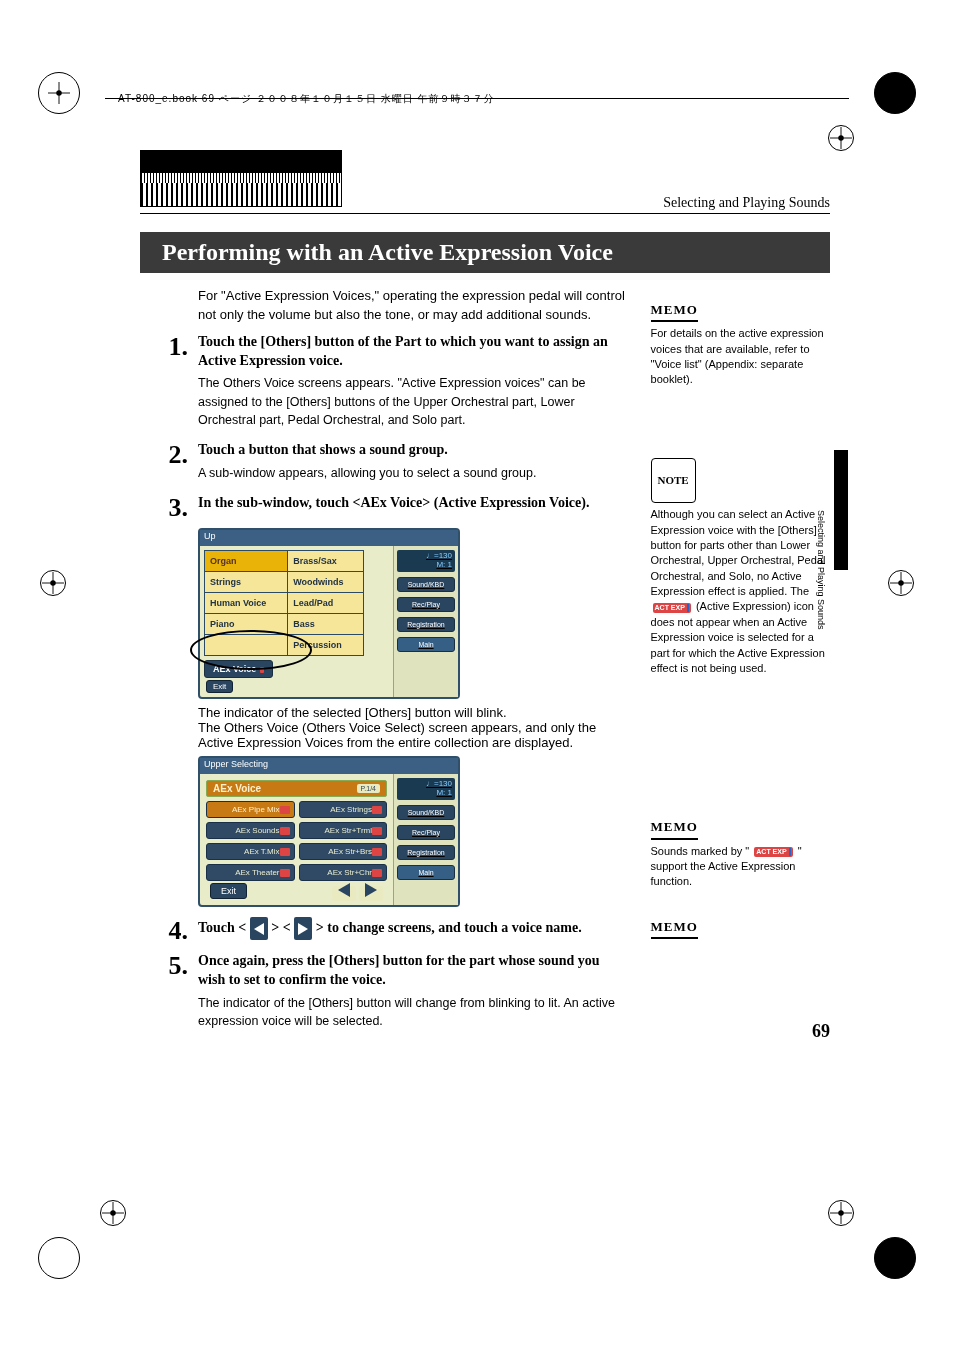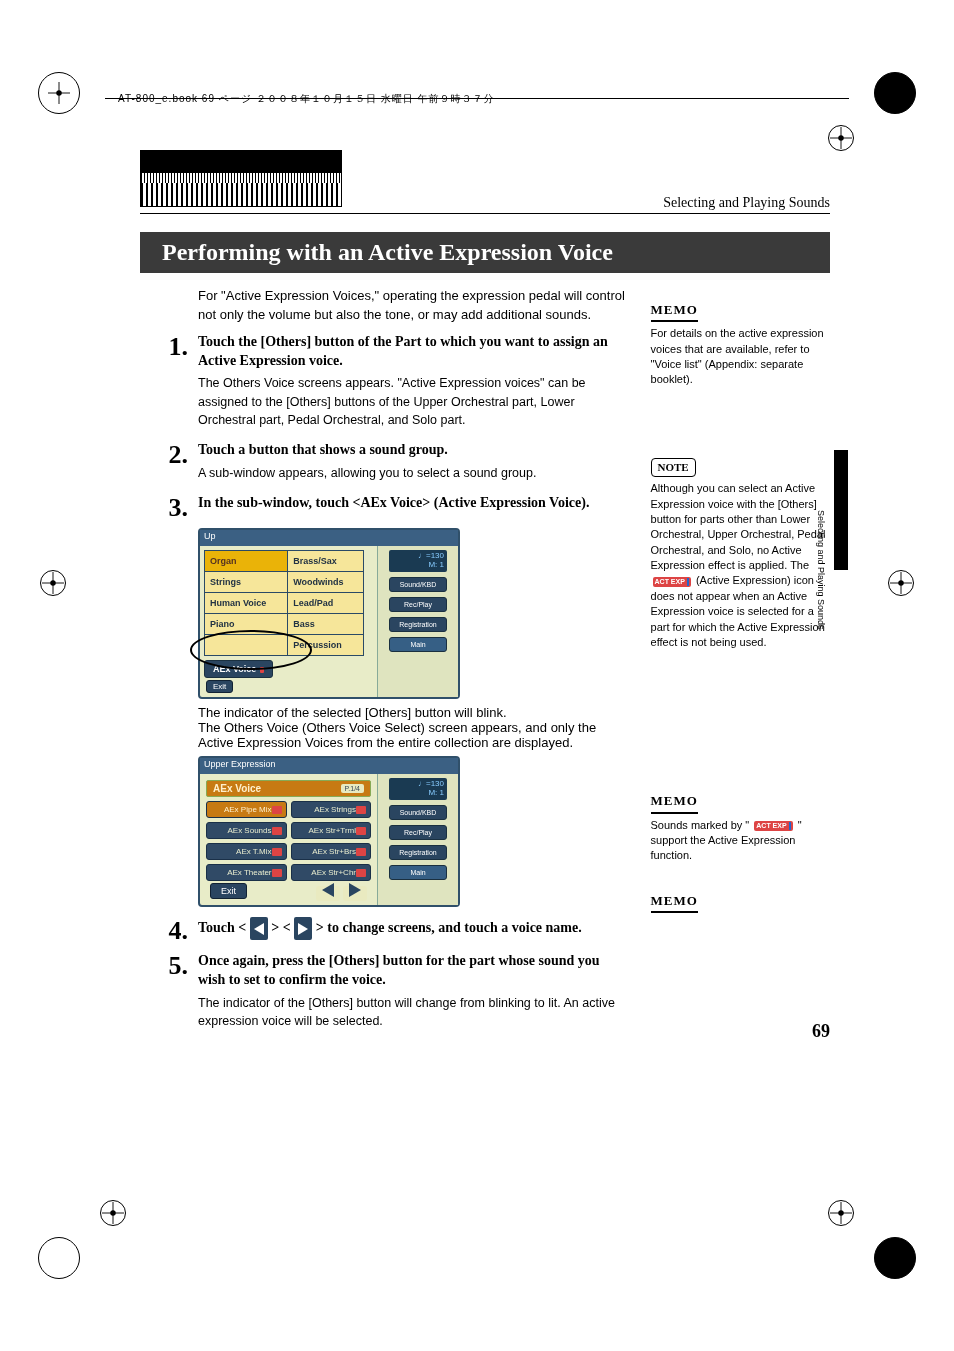--- a/index.html
+++ b/index.html
@@ -111,21 +111,21 @@
   }
 
   .memo-label, .note-label {
     font-weight: 700;
     font-family: Georgia, serif;
     font-size: 13px;
     display: inline-block;
     margin-bottom: 4px;
   }
   .memo-label { border-bottom: 2px solid #000; padding-bottom:1px; letter-spacing:1px;}
-  .note-label { border: 1.5px solid #000; border-radius: 4px; padding: 1px 6px; font-size:11px; }
+  .note-label { border: 1.5px solid #000; border-radius: 4px; padding: 14px 6px; font-size:11px; }
   .side-block { margin-bottom: 22px; }
 
   .act-icon {
     display:inline-block; vertical-align:middle;
     background:#d44; color:#fff; font-size:7px; font-weight:700;
     padding:1px 2px; border-radius:2px; margin:0 2px;
     line-height:1;
   }
   .act-icon::after{content:"";display:inline-block;width:2px;height:8px;background:#26c;margin-left:2px;vertical-align:middle;}
 
@@ -140,21 +140,21 @@
     position: relative;
   }
   .screen .topbar {
     background:#3b6083; color:#fff; height:14px; font-size:9px;
     padding:1px 4px;
   }
   .screen .content {
     display:flex;
   }
   .screen .grid-area { padding:4px; flex:1; }
-  .screen .side-btns { background:#dfe4bf; width:58px; padding:4px 11px; border-left:1px solid #8a9; }
+  .screen .side-btns { background:#dfe4bf; width:58px; padding:4px 3px; border-left:1px solid #8a9;text-decoration:underline; }
   .side-btns .sbtn {
     background:#2a4560; color:#fff; font-size:7px;
     border-radius:3px; padding:3px 2px; text-align:center;
     margin-bottom:5px; border:1px solid #1a3040;
   }
   .side-btns .tempo {
     background:#1a3a52; color:#8cf; font-size:8px; text-align:right;
     padding:2px 3px; border-radius:2px; margin-bottom:5px; line-height:1.1;
   }
 
@@ -366,21 +366,21 @@
             <div class="sbtn">Registration</div>
             <div class="sbtn" style="background:#365f85">Main</div>
           </div>
         </div>
       </div>
 
       <div class="desc" style="margin-left:58px">The indicator of the selected [Others] button will blink.</div>
       <div class="desc" style="margin-left:58px">The Others Voice (Others Voice Select) screen appears, and only the Active Expression Voices from the entire collection are displayed.</div>
 
       <div class="screen s2">
-        <div class="topbar"><span>Upper Expression</span></div>
+        <div class="topbar"><span>Upper Selecting</span></div>
         <div class="content">
           <div class="grid-area">
             <div class="avx-header">
               <span class="t">AEx Voice</span>
               <span class="p">P.1/4</span>
             </div>
             <div class="voice-grid">
               <div class="vbtn sel">
                   <span>AEx Pipe Mix</span>
                   <span class="m"></span>

